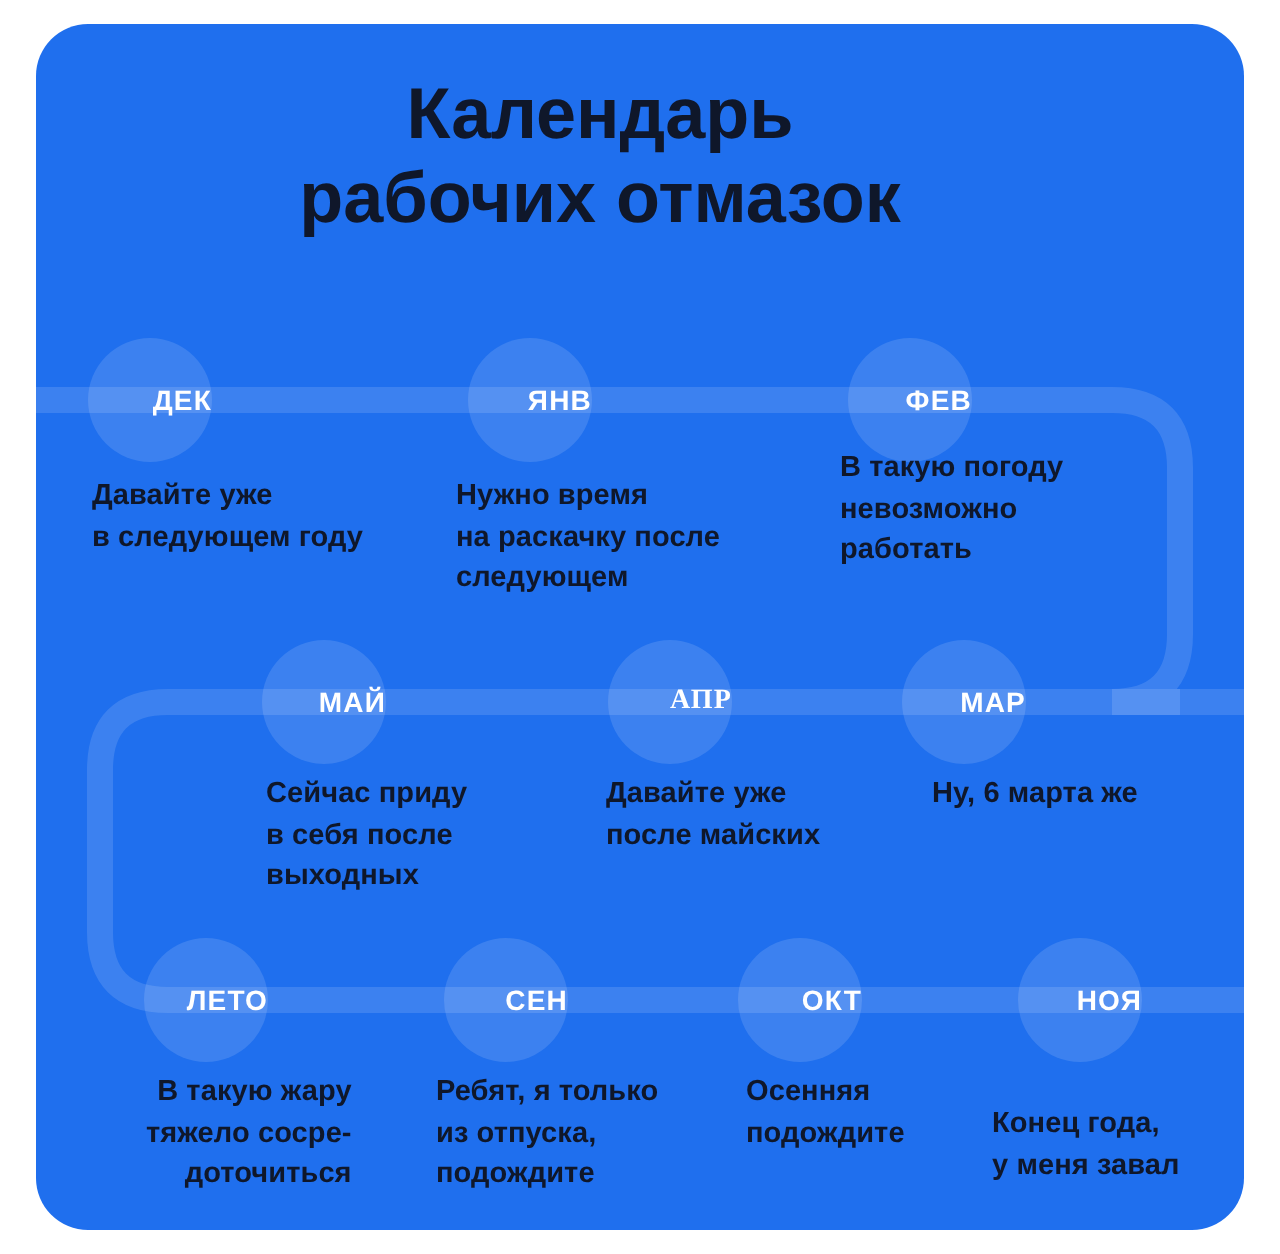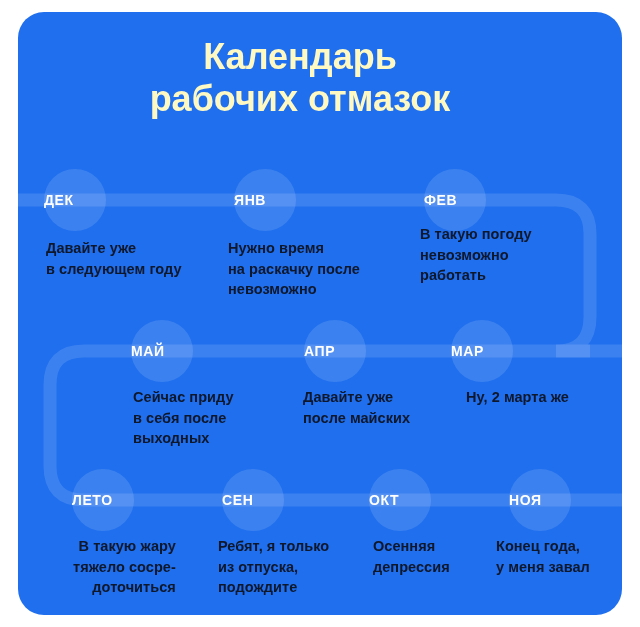--- a/index.html
+++ b/index.html
@@ -33,21 +33,21 @@
     overflow: hidden;
   }
 
   
   #title {
     position: absolute;
     left: 0;
     top: 24px;
     width: 564px;
     text-align: center;
-    color: #fef9c3;
+    color: #0f172a;
     font-size: 36px;
     font-weight: bold;
     line-height: 1.17;
     letter-spacing: 0px;
     white-space: pre-line;
   }
 
   
   #track {
     position: absolute;
@@ -62,21 +62,21 @@
   .month-node {
     position: absolute;
     width: 62px;
     height: 62px;
     margin-left: -31px;
     margin-top: -31px;
     border-radius: 50%;
     background: rgba(255, 255, 255, 0.13);
     display: flex;
     align-items: center;
-    justify-content: flex-start;
+    justify-content: flex-end;
   }
   .month-label {
     color: #ffffff;
     font-size: 14px;
     font-weight: bold;
     letter-spacing: 0.6px;
     white-space: nowrap;
   }
 
   
@@ -111,60 +111,60 @@
         <div class="month-node" style="left: 57px; top: 188px;">
           <span class="month-label">ДЕК</span>
         </div>
         <div class="caption" style="left: 28px; top: 226px;">Давайте уже
 в следующем году</div>
         <div class="month-node" style="left: 247px; top: 188px;">
           <span class="month-label">ЯНВ</span>
         </div>
         <div class="caption" style="left: 210px; top: 226px;">Нужно время
 на раскачку после
-невозможно</div>
+следующем</div>
         <div class="month-node" style="left: 437px; top: 188px;">
           <span class="month-label">ФЕВ</span>
         </div>
         <div class="caption" style="left: 402px; top: 212px;">В такую погоду
 невозможно
 работать</div>
         <div class="month-node" style="left: 144px; top: 339px;">
           <span class="month-label">МАЙ</span>
         </div>
         <div class="caption" style="left: 115px; top: 375px;">Сейчас приду
 в себя после
 выходных</div>
-        <div class="month-node" style="left: 317px; top: 339px;">
+        <div class="month-node" style="left: 317px; top: 339px; font-family: Liberation Serif, serif;">
           <span class="month-label">АПР</span>
         </div>
         <div class="caption" style="left: 285px; top: 375px;">Давайте уже
 после майских</div>
         <div class="month-node" style="left: 464px; top: 339px;">
           <span class="month-label">МАР</span>
         </div>
-        <div class="caption" style="left: 448px; top: 375px;">Ну, 2 марта же</div>
+        <div class="caption" style="left: 448px; top: 375px;">Ну, 6 марта же</div>
         <div class="month-node" style="left: 85px; top: 488px;">
           <span class="month-label">ЛЕТО</span>
         </div>
         <div class="caption" style="left: 55px; top: 524px; text-align: right;">В такую жару
 тяжело сосре-
 доточиться</div>
         <div class="month-node" style="left: 235px; top: 488px;">
           <span class="month-label">СЕН</span>
         </div>
         <div class="caption" style="left: 200px; top: 524px;">Ребят, я только
 из отпуска,
 подождите</div>
         <div class="month-node" style="left: 382px; top: 488px;">
           <span class="month-label">ОКТ</span>
         </div>
         <div class="caption" style="left: 355px; top: 524px;">Осенняя
-депрессия</div>
+подождите</div>
         <div class="month-node" style="left: 522px; top: 488px;">
           <span class="month-label">НОЯ</span>
         </div>
-        <div class="caption" style="left: 478px; top: 524px;">Конец года,
+        <div class="caption" style="left: 478px; top: 540px;">Конец года,
 у меня завал</div>
       </div>
 
   </div>
 </div>
 
 </body></html>

